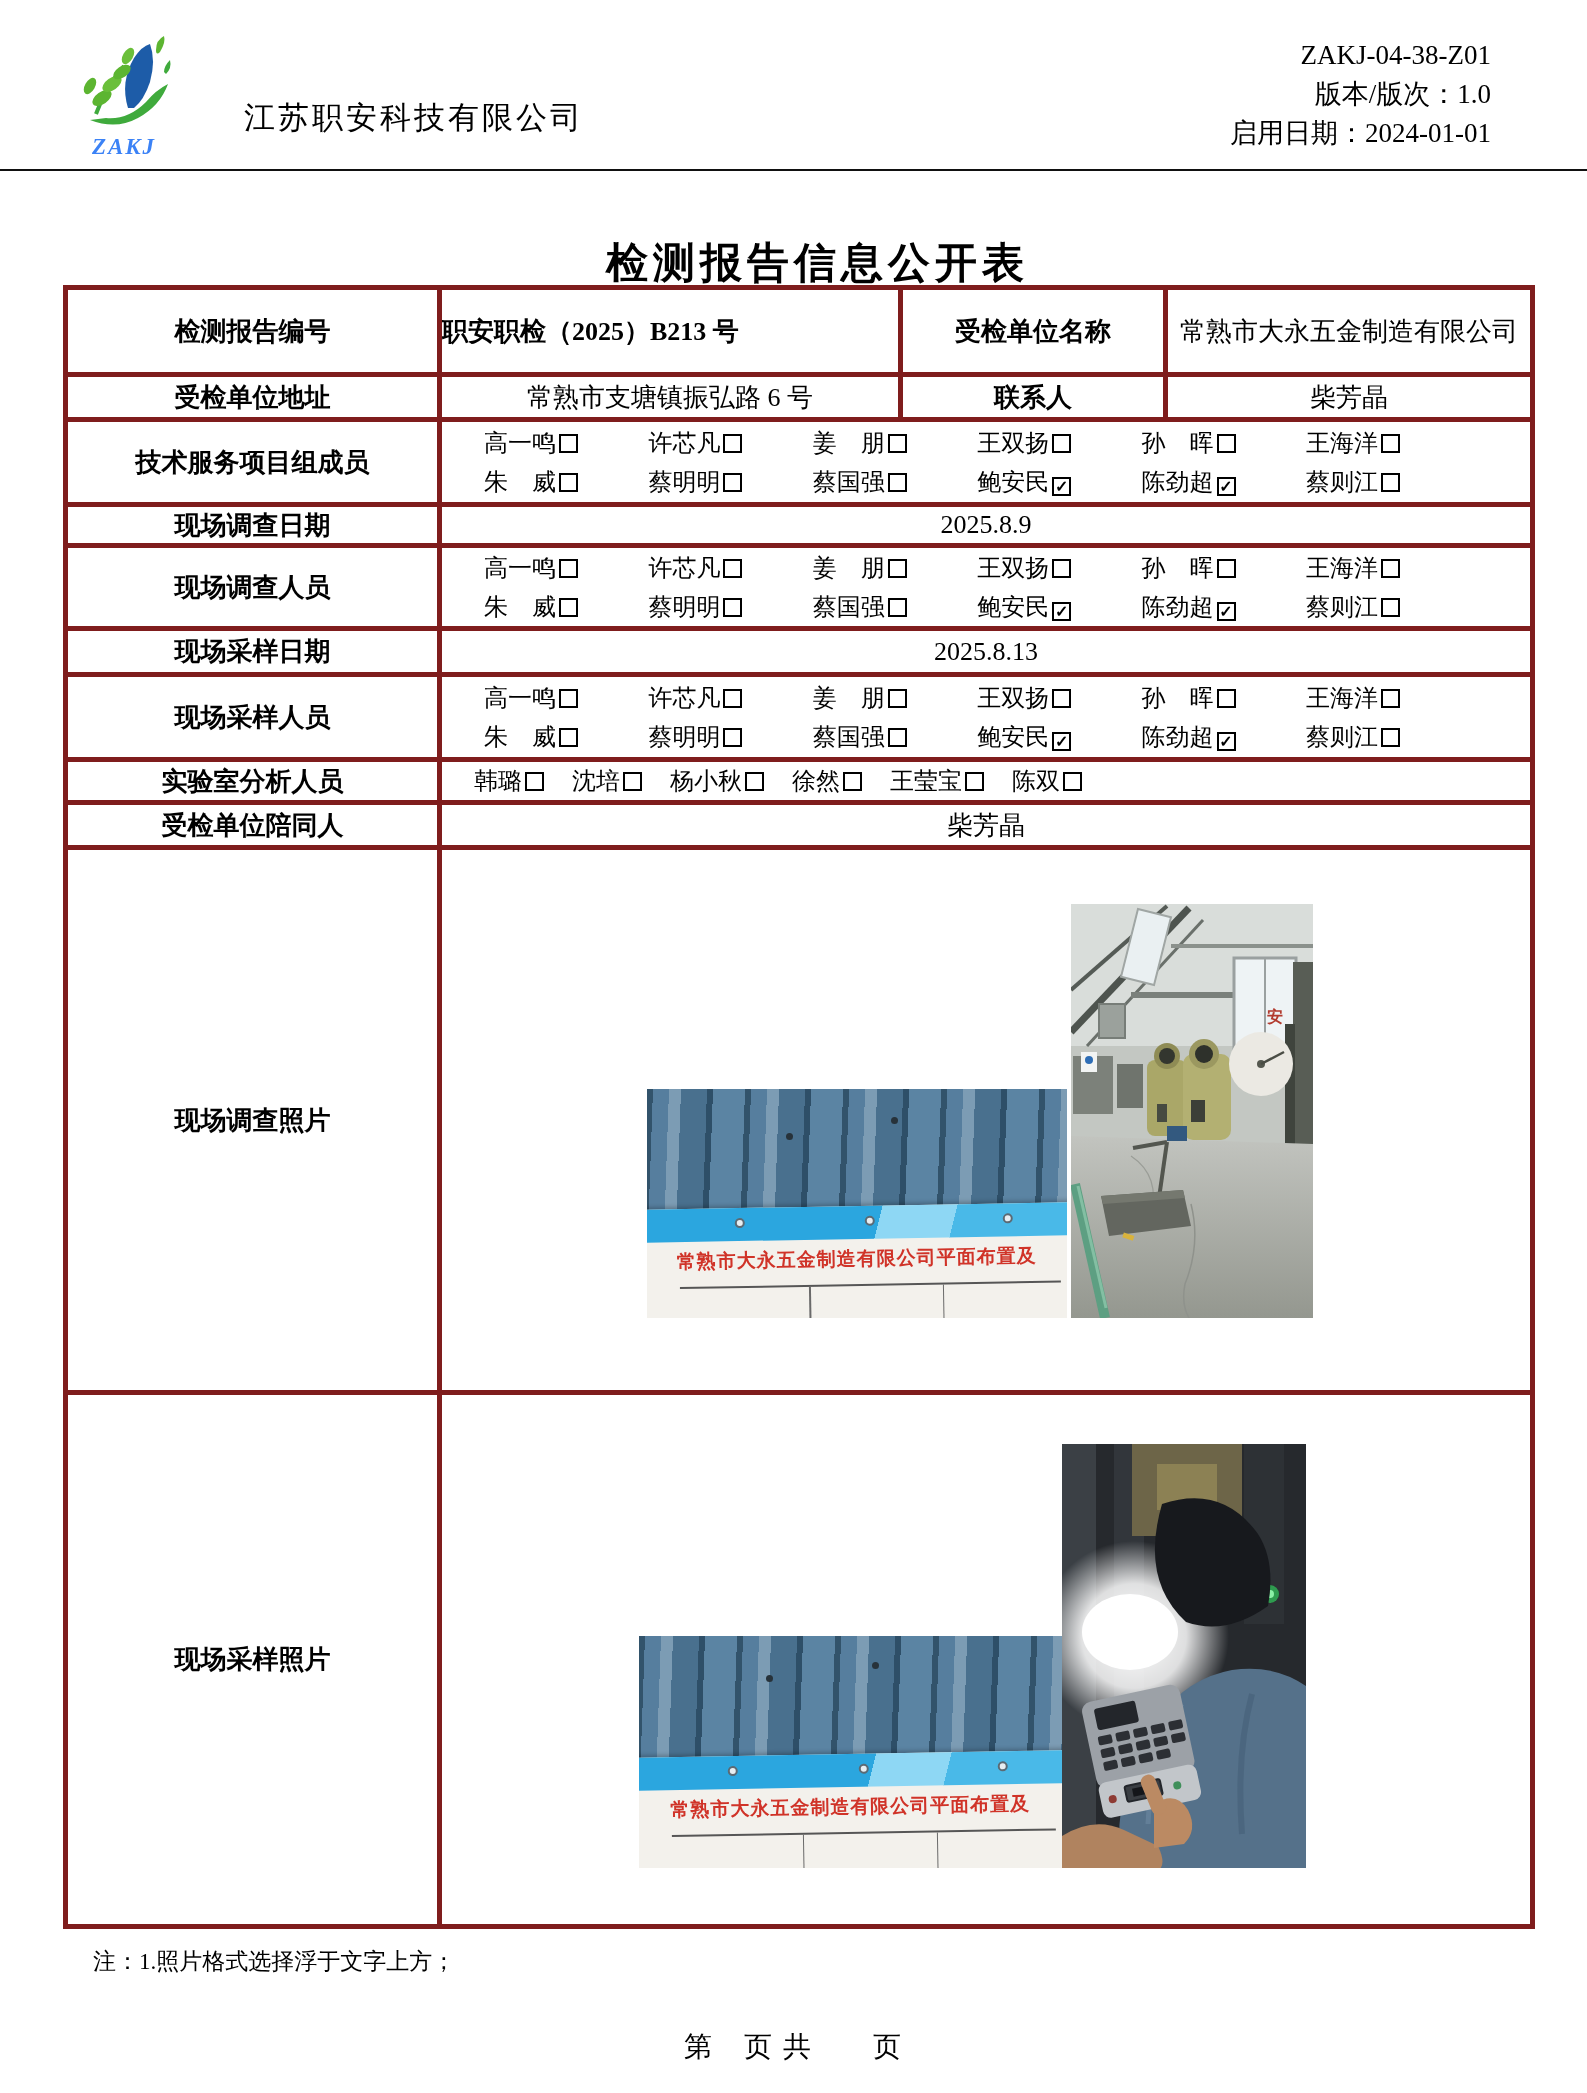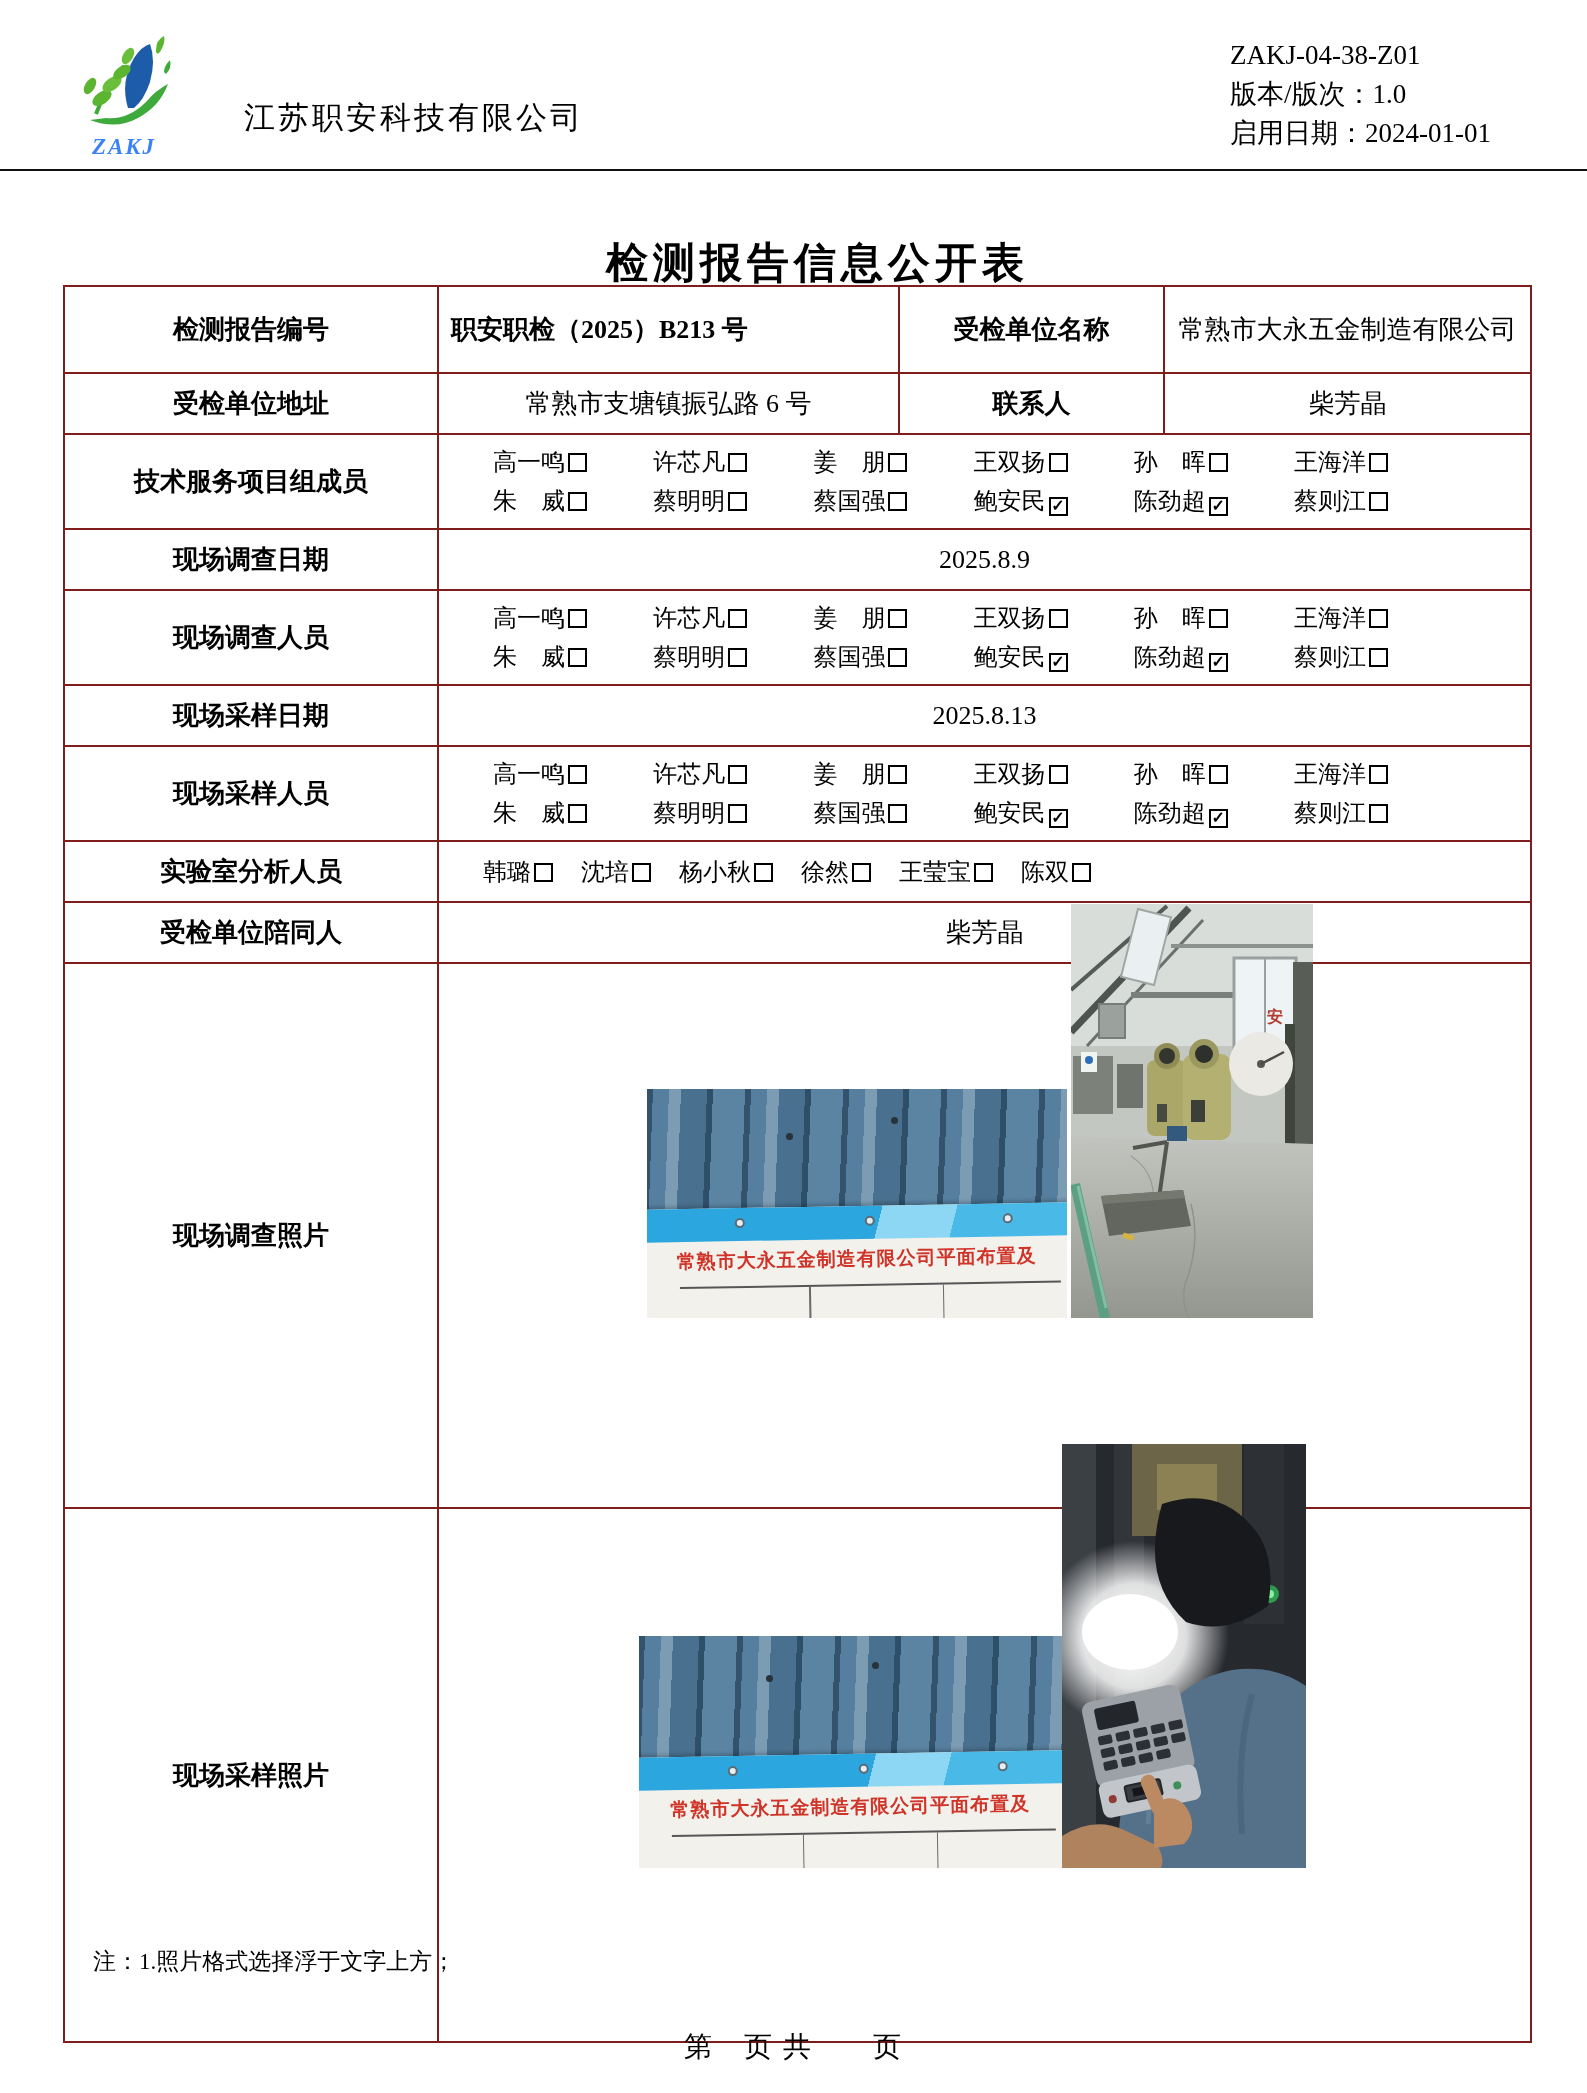--- a/index.html
+++ b/index.html
@@ -4,29 +4,29 @@
 <style>
   html,body{margin:0;padding:0;background:#ffffff;}
   .page{position:relative;width:1587px;height:2093px;margin:0 auto;background:#fff;
         font-family:"Liberation Serif","DejaVu Serif",serif;color:#000;overflow:hidden;}
 
   
   .logo-svg{position:absolute;left:76px;top:34px;width:96px;height:102px;}
   .logo-text{position:absolute;left:66px;top:134px;width:116px;text-align:center;
              font-size:23px;font-style:italic;font-weight:bold;color:#3b82f6;letter-spacing:2px;}
   .company{position:absolute;left:244px;top:82px;font-size:31px;letter-spacing:3px;margin-top:15px;}
-  .doc-meta{position:absolute;right:96px;top:36px;text-align:left;font-size:27px;line-height:39px;}
+  .doc-meta{position:absolute;right:96px;top:36px;text-align:right;font-size:27px;line-height:39px;}
   .hr-line{position:absolute;left:0;top:169px;width:100%;height:2px;background:#111;}
   .doc-title{position:absolute;left:0;top:235px;width:100%;text-align:center;
              font-size:42px;font-weight:bold;letter-spacing:5px;padding-left:24px;}
 
   
   table.main{position:absolute;left:63px;top:285px;width:1467px;border-collapse:collapse;
              table-layout:fixed;border:2px solid #000;}
-  table.main td{border:2px solid #7f1d1d;font-size:26px;vertical-align:middle;padding:12px;overflow:hidden;}
+  table.main td{border:5px solid #7f1d1d;font-size:26px;vertical-align:middle;padding:0;overflow:hidden;}
   td.lbl{font-weight:bold;text-align:center;}
   td.val-left{font-weight:bold;text-align:left;padding-left:18px;}
   td.val-center{text-align:center;}
   td.unitname{text-align:center;line-height:37px;padding:4px 30px;}
   .people-cell{vertical-align:middle;}
   .people-col{display:flex;flex-direction:column;justify-content:flex-end;gap:9px;height:100%;}
   .people-row{display:flex;justify-content:space-between;align-items:center;
               padding:0 130px 0 42px;font-size:24px;line-height:30px;}
   .people-row.lab{justify-content:flex-start;gap:28px;padding:0 10px 0 32px;}
   .person{white-space:nowrap;}

